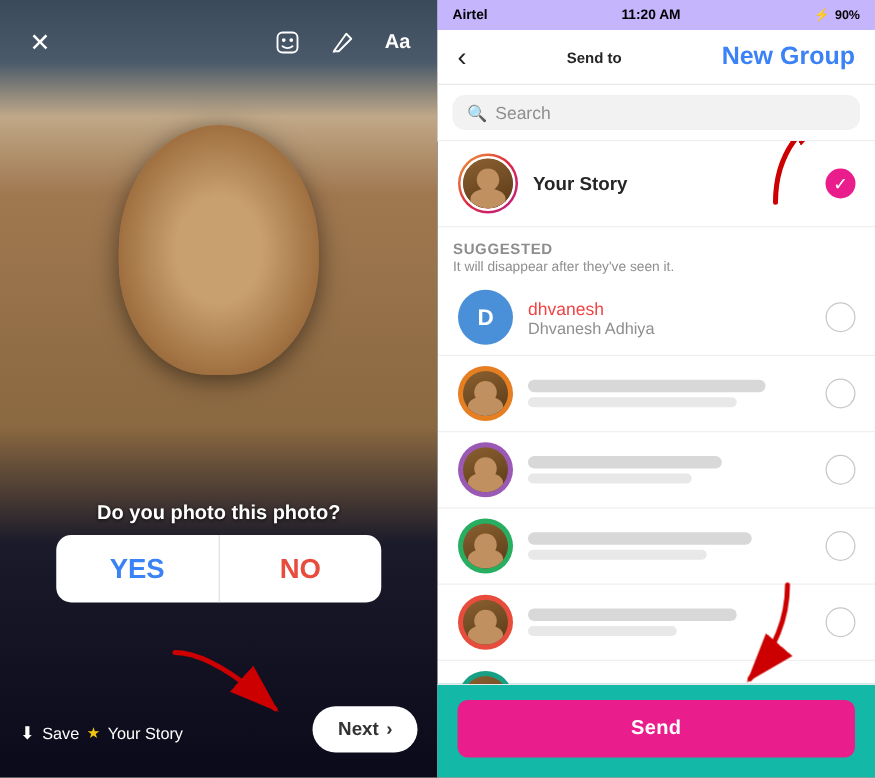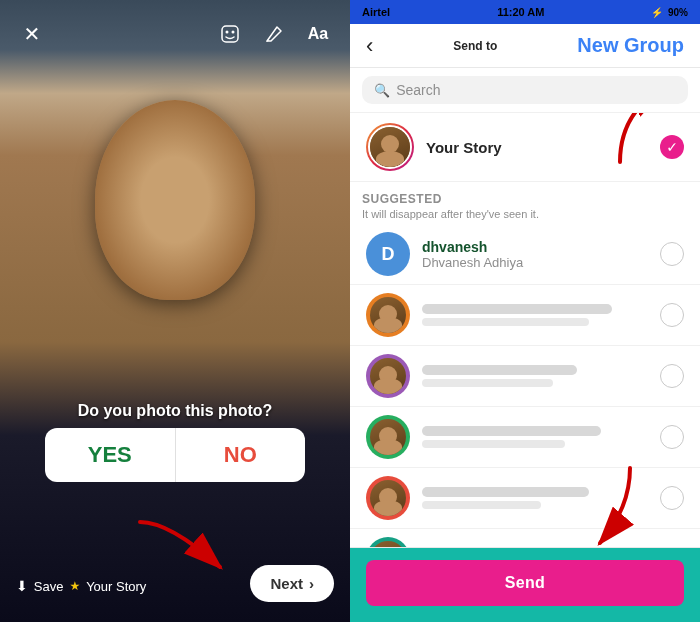--- a/index.html
+++ b/index.html
@@ -119,21 +119,21 @@
       border-radius: 12px;
       overflow: hidden;
     }
 
     .yes-btn {
       flex: 1;
       padding: 14px 0;
       text-align: center;
       font-size: 22px;
       font-weight: 800;
-      color: #15803d;
+      color: #3b82f6;
       border-right: 1px solid #e0e0e0;
     }
 
     .no-btn {
       flex: 1;
       padding: 14px 0;
       text-align: center;
       font-size: 22px;
       font-weight: 800;
       color: #e74c3c;
@@ -200,21 +200,21 @@
       height: 622px;
       background: white;
       display: flex;
       flex-direction: column;
       position: relative;
     }
 
     
     .status-bar {
       height: 24px;
-      background: #1d4ed8;
+      background: #c4b5fd;
       display: flex;
       align-items: center;
       justify-content: space-between;
       padding: 2px 12px;
       font-size: 11px;
       font-weight: 600;
     }
 
     .status-left { font-size: 11px; font-weight: 700; }
     .status-center { font-size: 11px; font-weight: 600; }
@@ -385,22 +385,22 @@
       flex-shrink: 0;
     }
 
     .contact-info {
       flex: 1;
       min-width: 0;
     }
 
     .contact-name {
       font-size: 14px;
-      font-weight: 700;
-      color: #14532d;
+      font-weight: 400;
+      color: #ef4444;
     }
 
     .contact-username {
       font-size: 13px;
       color: #8e8e8e;
     }
 
     .contact-name-blur {
       height: 10px;
       background: #d8d8d8;

